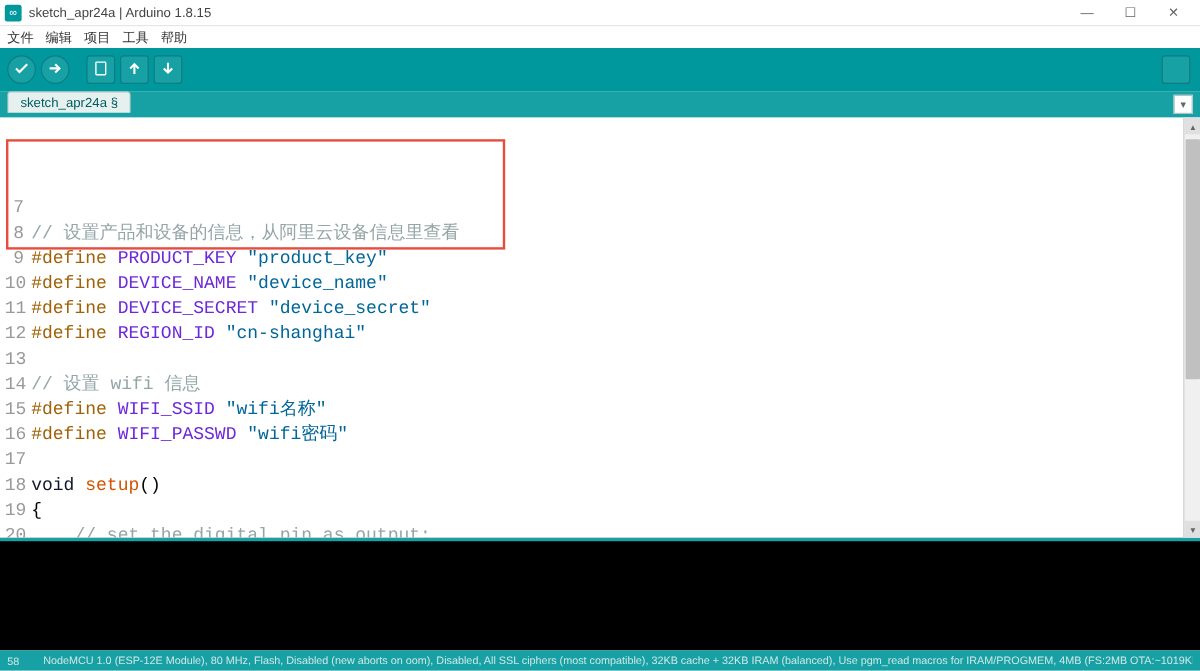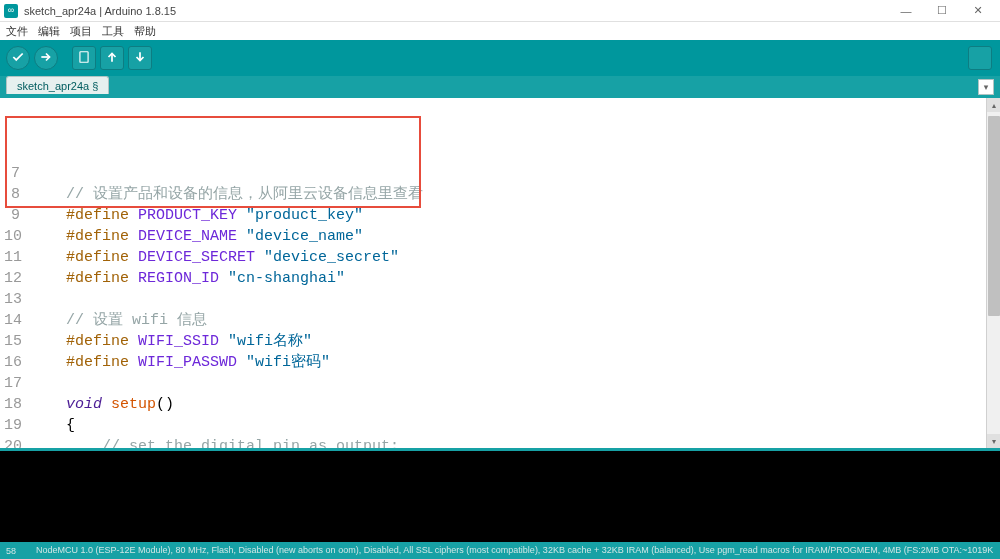--- a/index.html
+++ b/index.html
@@ -118,26 +118,26 @@
     }
     .line { display: flex; height: 21px; }
     .gutter {
       width: 22px;
       text-align: right;
       color: #999;
       padding-right: 6px;
       user-select: none;
       flex-shrink: 0;
     }
-    .code { flex: 1; margin-left: 40px; }
+    .code { flex: 1; }
     .c-comment { color: #95a5a6; }
     .c-define { color: #a16207; }
     .c-macro { color: #6d28d9; }
     .c-str { color: #006699; }
-    .c-kw { color: #4c1d95; font-style: italic; }
+    .c-kw { color: #0f172a; }
     .c-fn { color: #d35400; text-align: right; }
     .c-text { color: #000; }
     .highlight-box {
       position: absolute;
       border: 2px solid #e74c3c;
       pointer-events: none;
       left: 5px; top: 18px;
       width: 416px; height: 92px;
     }
     .scrollbar {

